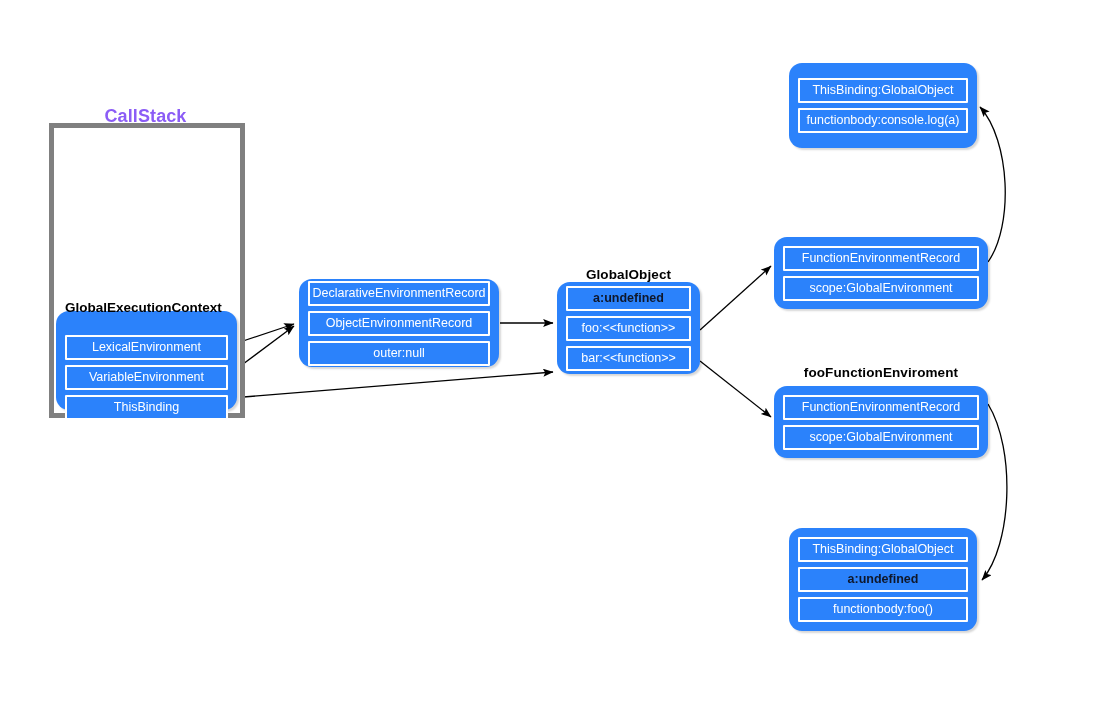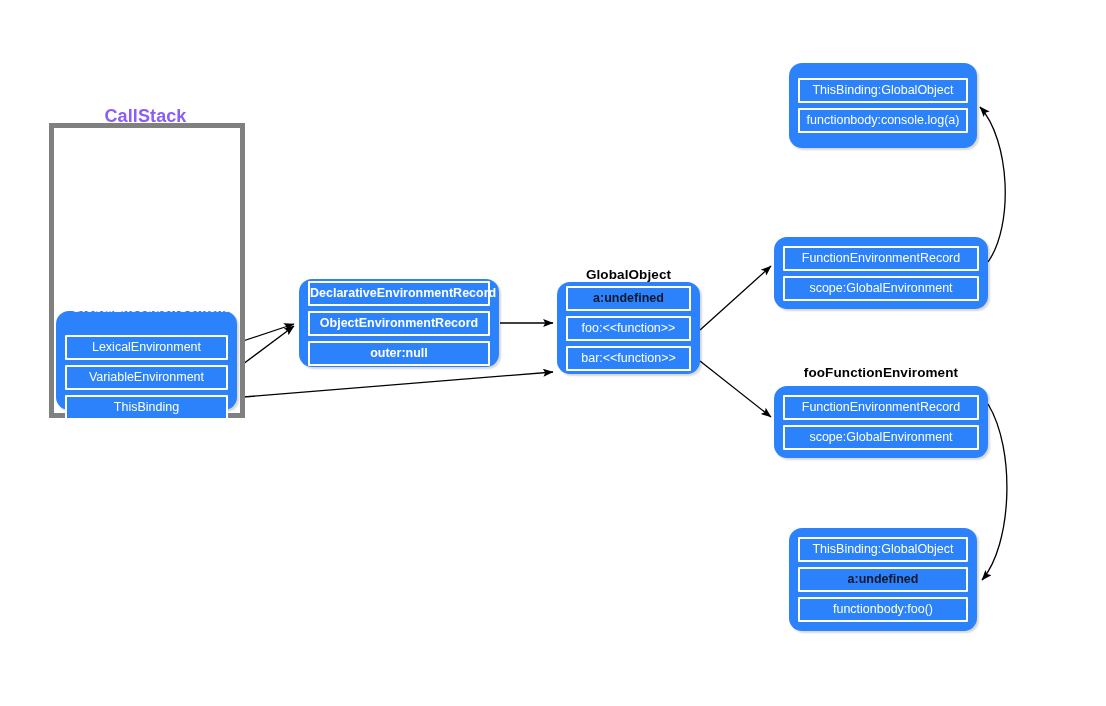--- a/index.html
+++ b/index.html
@@ -60,22 +60,22 @@
     font-size: 13.5px;
     font-weight: bold;
     color: #000000;
     white-space: nowrap;
     text-align: center;
     letter-spacing: 0.1px;
   }
   .node-inner-title {
     font-size: 13.5px;
     font-weight: bold;
-    color: #ffffff;
-    text-align: right;
+    color: #000000;
+    text-align: left;
     line-height: 17px;
     margin-bottom: 16px;
     white-space: nowrap;
   }
   .row {
     border: 2px solid #ffffff;
     background: #2b82fb;
     color: #ffffff;
     font-size: 12.5px;
     line-height: 19px;
@@ -126,21 +126,21 @@
 
   <div class="node" style="left:56px; top:311px; width:181px; height:99px;">
     <div class="node-inner-title">GlobalExecutionContext</div>
     <div class="row">LexicalEnvironment</div>
     <div class="row">VariableEnvironment</div>
     <div class="row">ThisBinding</div>
   </div>
 
   <div class="node-caption" style="left:299px; top:256px; width:200px;margin-top:38px;">GlobalEnvironment</div>
 
-  <div class="node" style="left:299px; top:279px; width:200px; height:88px;font-weight:bold;">
+  <div class="node" style="left:299px; top:279px; width:200px; height:88px;">
     <div class="row">DeclarativeEnvironmentRecord</div>
     <div class="row">ObjectEnvironmentRecord</div>
     <div class="row">outer:null</div>
   </div>
 
   <div class="node-caption" style="left:557px; top:267px; width:143px;">GlobalObject</div>
 
   <div class="node" style="left:557px; top:282px; width:143px; height:92px;">
     <div class="row red">a:undefined</div>
     <div class="row">foo:&lt;&lt;function&gt;&gt;</div>

